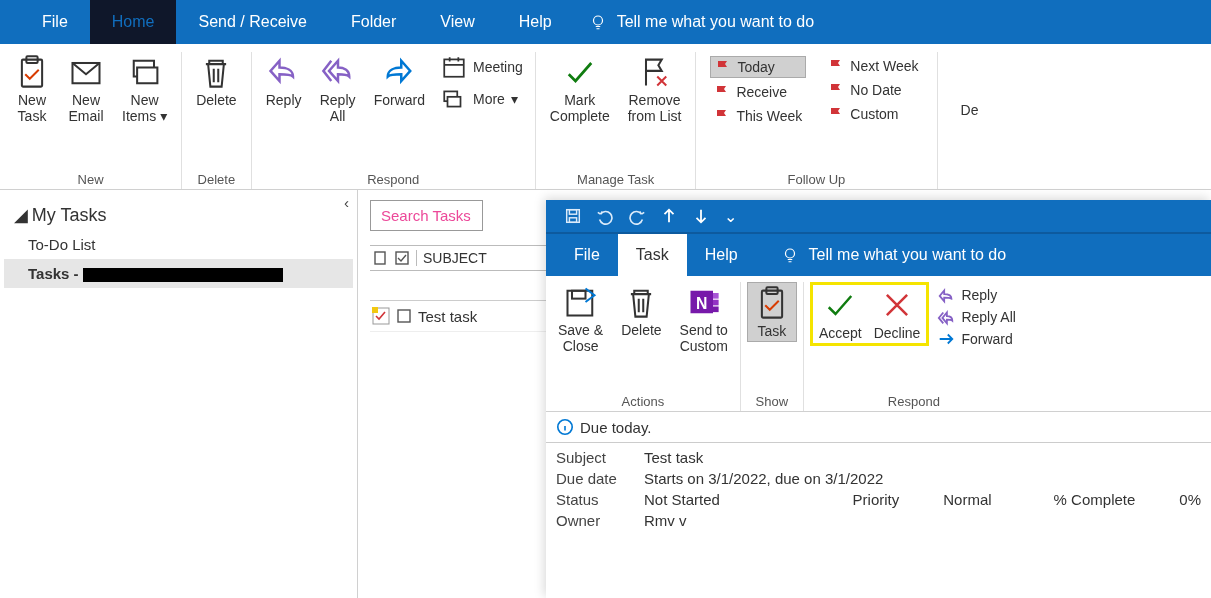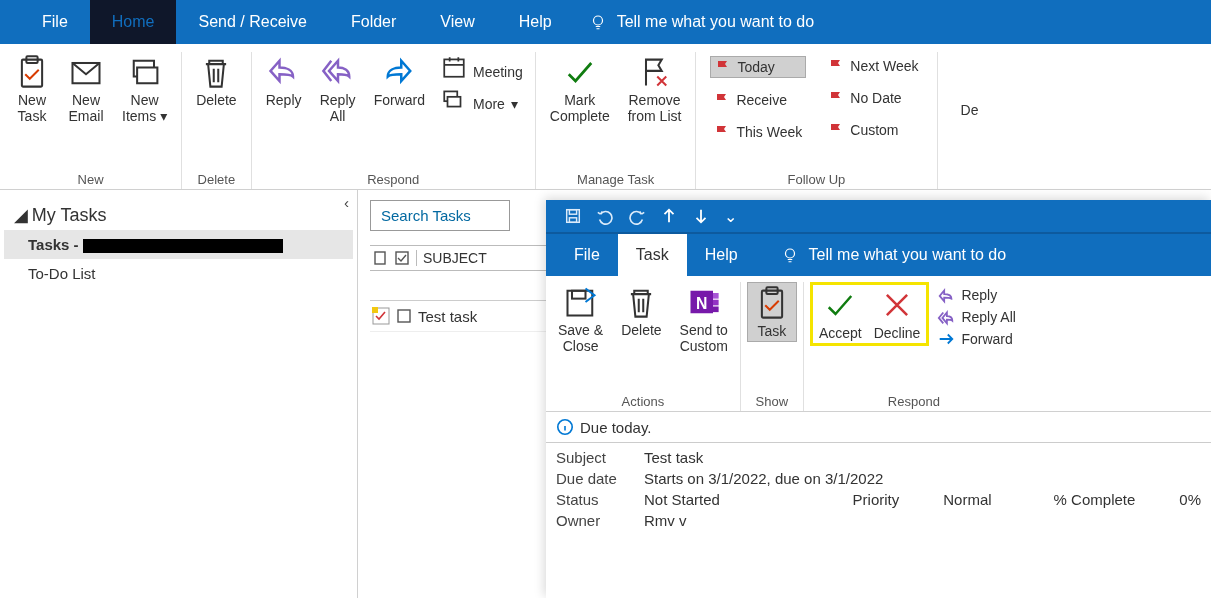--- a/index.html
+++ b/index.html
@@ -12,38 +12,38 @@
   .main-tabs .tell { display:flex; align-items:center; gap:10px; margin-left:15px; }
 
   
   .main-ribbon { height:146px; border-bottom:1px solid #d0d0d0; display:flex; padding-top:8px; }
   .rgroup { display:flex; flex-direction:column; align-items:center; border-right:1px solid #e0e0e0; padding:0 8px; }
   .rgroup .items { display:flex; flex:1; align-items:flex-start; gap:6px; }
   .rgroup .glabel { font-size:13px; color:#555; text-align:center; padding:2px 0; width:100%; }
   .vbtn { display:flex; flex-direction:column; align-items:center; justify-content:flex-start; padding:2px 6px; cursor:pointer; min-width:48px; }
   .vbtn .lbl { font-size:14px; text-align:center; line-height:1.15; margin-top:2px; }
   .stack { display:flex; flex-direction:column; gap:2px; }
-  .mini { display:flex; align-items:flex-end; gap:6px; font-size:14px; padding:2px 4px; cursor:pointer; }
-
-  .followup-col { display:flex; flex-direction:column; gap:12px; padding:4px 6px; }
+  .mini { display:flex; align-items:center; gap:6px; font-size:14px; padding:2px 4px; cursor:pointer; }
+
+  .followup-col { display:flex; flex-direction:column; gap:4px; padding:4px 6px; }
   .fu { display:flex; align-items:center; gap:6px; font-size:14px; padding:2px 4px; cursor:pointer; }
   .fu.active { background:#d0d0d0; border:1px solid #aaa; }
 
   
   .body-area { display:flex; height:calc(598px - 190px); }
   .nav { width:358px; border-right:1px solid #d0d0d0; padding:10px 4px; font-size:15px; position:relative; }
   .collapse-caret { position:absolute; right:8px; top:4px; color:#444; cursor:pointer; }
   .nav-header { display:flex; align-items:center; gap:4px; font-weight:400; font-size:18px; padding:4px 10px; }
   .nav-item { padding:6px 24px; cursor:pointer; }
   .nav-item.sel { font-weight:700; background:#e6e6e6; }
   .blackout { display:inline-block; background:#000; width:200px; height:14px; vertical-align:middle; }
 
   
   .list { flex:1; padding:10px 12px; font-size:15px; }
-  .search { width:140px; border:1px solid #999; padding:6px 10px; color:#0369a1; font-size:15px; margin-bottom:14px; }
+  .search { width:113px; border:1px solid #999; padding:6px 10px; color:#ec4899; font-size:15px; margin-bottom:14px; }
   .colhead { display:flex; align-items:center; gap:6px; border-top:1px solid #bbb; border-bottom:1px solid #bbb; padding:4px 2px; font-size:14px; }
   .clickadd { text-align:center; padding:6px 0; color:#333; border-bottom:1px solid #ccc; }
   .trow { display:flex; align-items:center; gap:6px; padding:6px 2px; border-bottom:1px solid #eee; }
 
   
   .popup { position:absolute; left:546px; top:200px; width:665px; height:398px; background:#fff; box-shadow:-2px -2px 10px rgba(0,0,0,.15); }
   .pop-qat { height:34px; background:#106ebe; display:flex; align-items:center; gap:14px; padding:0 18px; border-bottom:2px solid #0d5a9e; }
   .pop-tabs { height:42px; background:#106ebe; display:flex; align-items:center; color:#fff; font-size:16px; padding-left:10px; }
   .pop-tabs .ptab { padding:0 18px; height:42px; display:flex; align-items:center; cursor:pointer; }
   .pop-tabs .ptab.active { background:#fff; color:#333; }
@@ -254,24 +254,24 @@
   </div>
 </div>
 
 <div class="body-area">
   <div class="nav">
     <div class="collapse-caret">‹</div>
     <div class="nav-header">
       <span>◢</span>
       <span>My Tasks</span>
     </div>
+    <div class="nav-item">To-Do List</div>
     <div class="nav-item sel">
       <span>Tasks - </span><span class="blackout"></span>
     </div>
-    <div class="nav-item">To-Do List</div>
   </div>
 
   <div class="list">
     <div class="search">Search Tasks</div>
     <div class="colhead">
       <svg class="ic16" viewBox="0 0 16 16" fill="none" stroke="#555" stroke-width="1.4">
           <rect x="3" y="2" width="10" height="12"></rect>
         </svg>
       <svg class="ic16" viewBox="0 0 16 16" fill="none" stroke="#555" stroke-width="1.4">
           <rect x="2" y="2" width="12" height="12"></rect>

